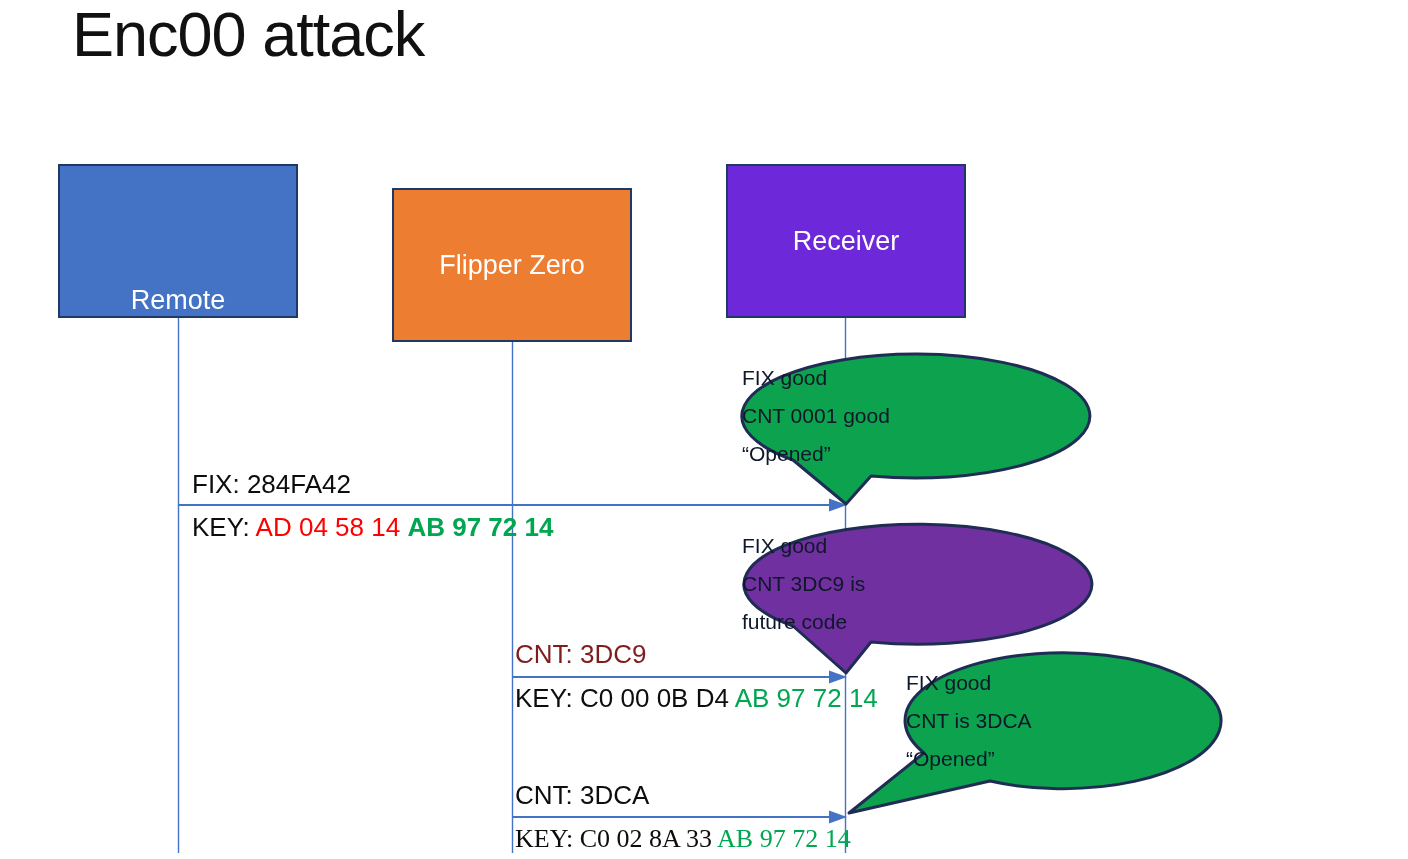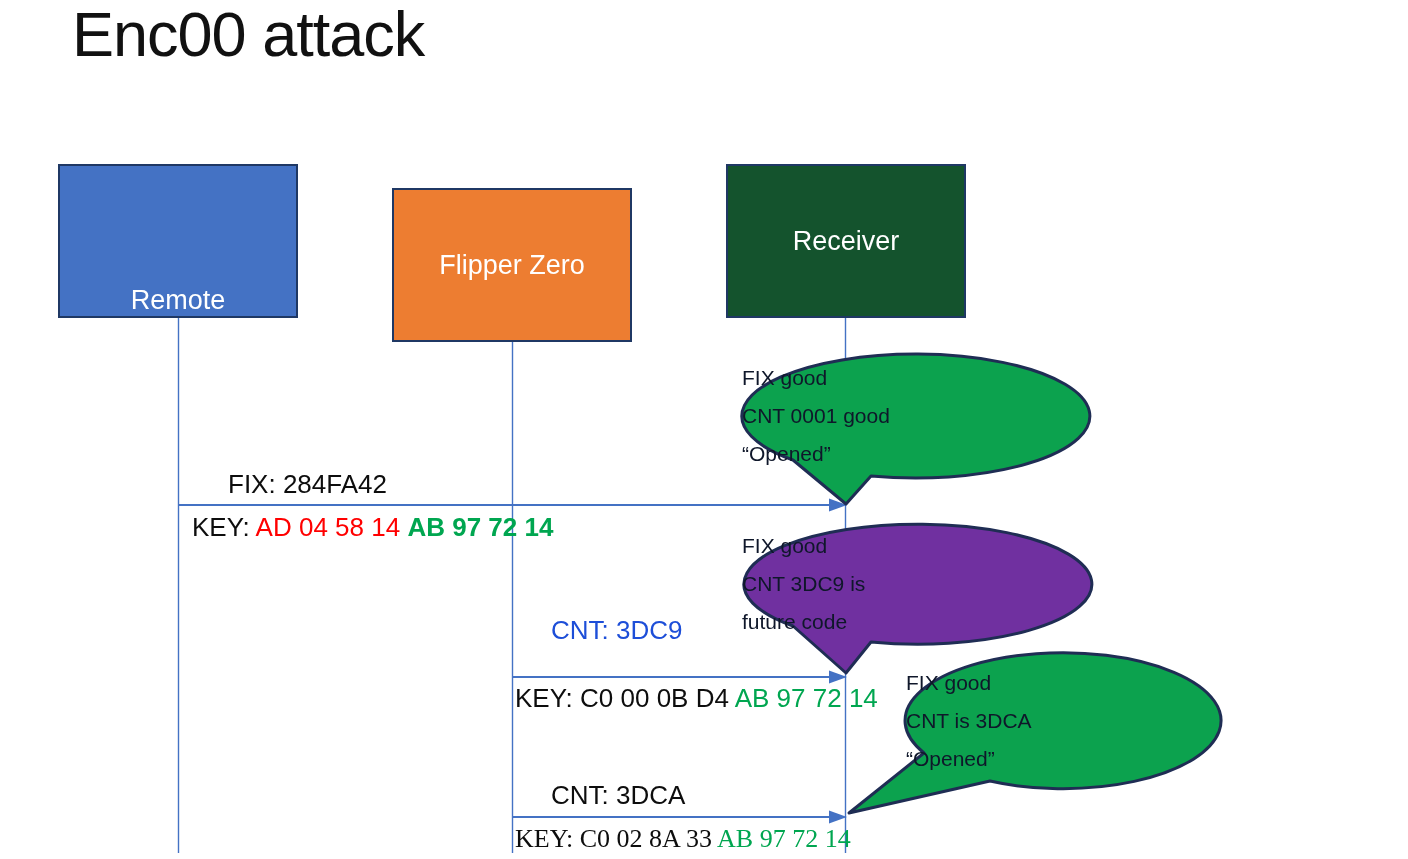--- a/index.html
+++ b/index.html
@@ -43,21 +43,21 @@
   }
   .actor-remote  { left: 58px; }
   .actor-flipper { left: 392px; }
   .actor-receiver{ left: 726px; }
   .msg {
     position: absolute;
     font-size: 26px;
     line-height: 39px;
     white-space: nowrap;
   }
-  .msg-above { line-height: 32px; margin-left: 36px; }
+  .msg-above { line-height: 32px; }
   .bold { font-weight: bold; }
   .callout-text {
     position: absolute;
     color: #0f172a;
     font-size: 21px;
     line-height: 38px;
     white-space: nowrap;
   }
 </style>
 </head>
@@ -88,31 +88,31 @@
 
     <path d="M 924 753 A 158 68 0 1 1 990 781 L 849 813 Z" stroke-width="3" stroke-linejoin="round" fill="#0CA24E" stroke="#1F2D54"></path>
   </svg>
 
   <div class="actor actor-remote" style="background-color: rgb(68, 114, 196); border-color: rgb(31, 56, 100); align-items: flex-end;">
     <span>Remote</span>
   </div>
   <div class="actor actor-flipper" style="background-color: rgb(237, 125, 49); border-color: rgb(31, 56, 100); margin-top: 24px;">
     <span>Flipper Zero</span>
   </div>
-  <div class="actor actor-receiver" style="background-color: #14532d; border-color: rgb(31, 56, 100);">
+  <div class="actor actor-receiver" style="background-color: #6d28d9; border-color: rgb(31, 56, 100);">
     <span>Receiver</span>
   </div>
 
   <div class="msg msg-above" style="left: 192px; top: 468px; color: rgb(13, 13, 13);">FIX: 284FA42</div>
 
   <div class="msg" style="left: 192px; top: 508px; color: rgb(13, 13, 13);">
     <div><span>KEY: </span><span style="color: rgb(255, 0, 0);">AD 04 58 14 </span><span class="bold" style="color: rgb(0, 166, 80);">AB 97 72 14</span></div>
   </div>
 
-  <div class="msg msg-above" style="left: 515px; top: 614px; color: #1d4ed8;">CNT: 3DC9</div>
+  <div class="msg msg-above" style="left: 515px; top: 638px; color: #7f1d1d;">CNT: 3DC9</div>
 
   <div class="msg" style="left: 515px; top: 679px; color: rgb(13, 13, 13);"><span>KEY: C0 00 0B D4 </span><span style="color: rgb(0, 166, 80);">AB 97 72 14</span></div>
 
   <div class="msg msg-above" style="left: 515px; top: 779px; color: rgb(13, 13, 13);">CNT: 3DCA</div>
 
   <div class="msg" style="left: 515px; top: 819px; color: rgb(13, 13, 13); font-family: Liberation Serif, serif;"><span>KEY: C0 02 8A 33 </span><span style="color: rgb(0, 166, 80);">AB 97 72 14</span></div>
 
   <div class="callout-text" style="left:742px; top:359px; width:348px;">
     <div>FIX good</div>
     <div>CNT 0001 good</div>

